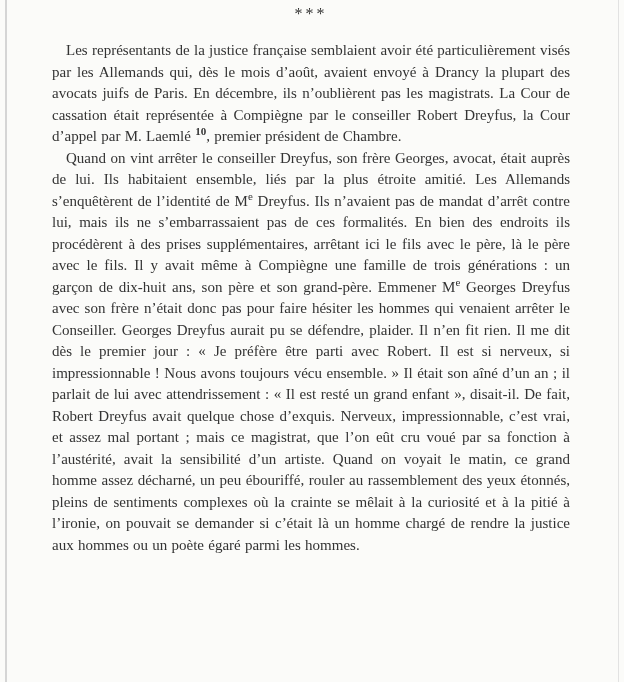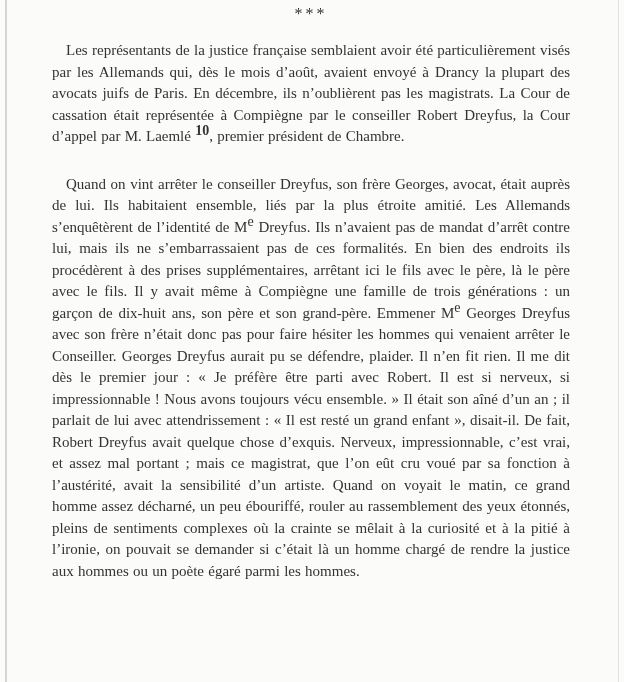--- a/index.html
+++ b/index.html
@@ -58,24 +58,24 @@
   .para {
     margin: 0;
     font-size: 15px;
     line-height: 21.5px;
     text-align: justify;
     text-indent: 14px;
     word-spacing: 0.5px;
     color: var(--text);
   }
   .para + .para {
-    margin-top: 26px;
+    margin-top: 0;
   }
   .para sup {
-    font-size: 14px;
+    font-size: 11px;
     line-height: 0;
     vertical-align: super;
   }
   .para sup.bold {
     font-weight: bold;
   }
 </style>
 </head>
 <body>
 

